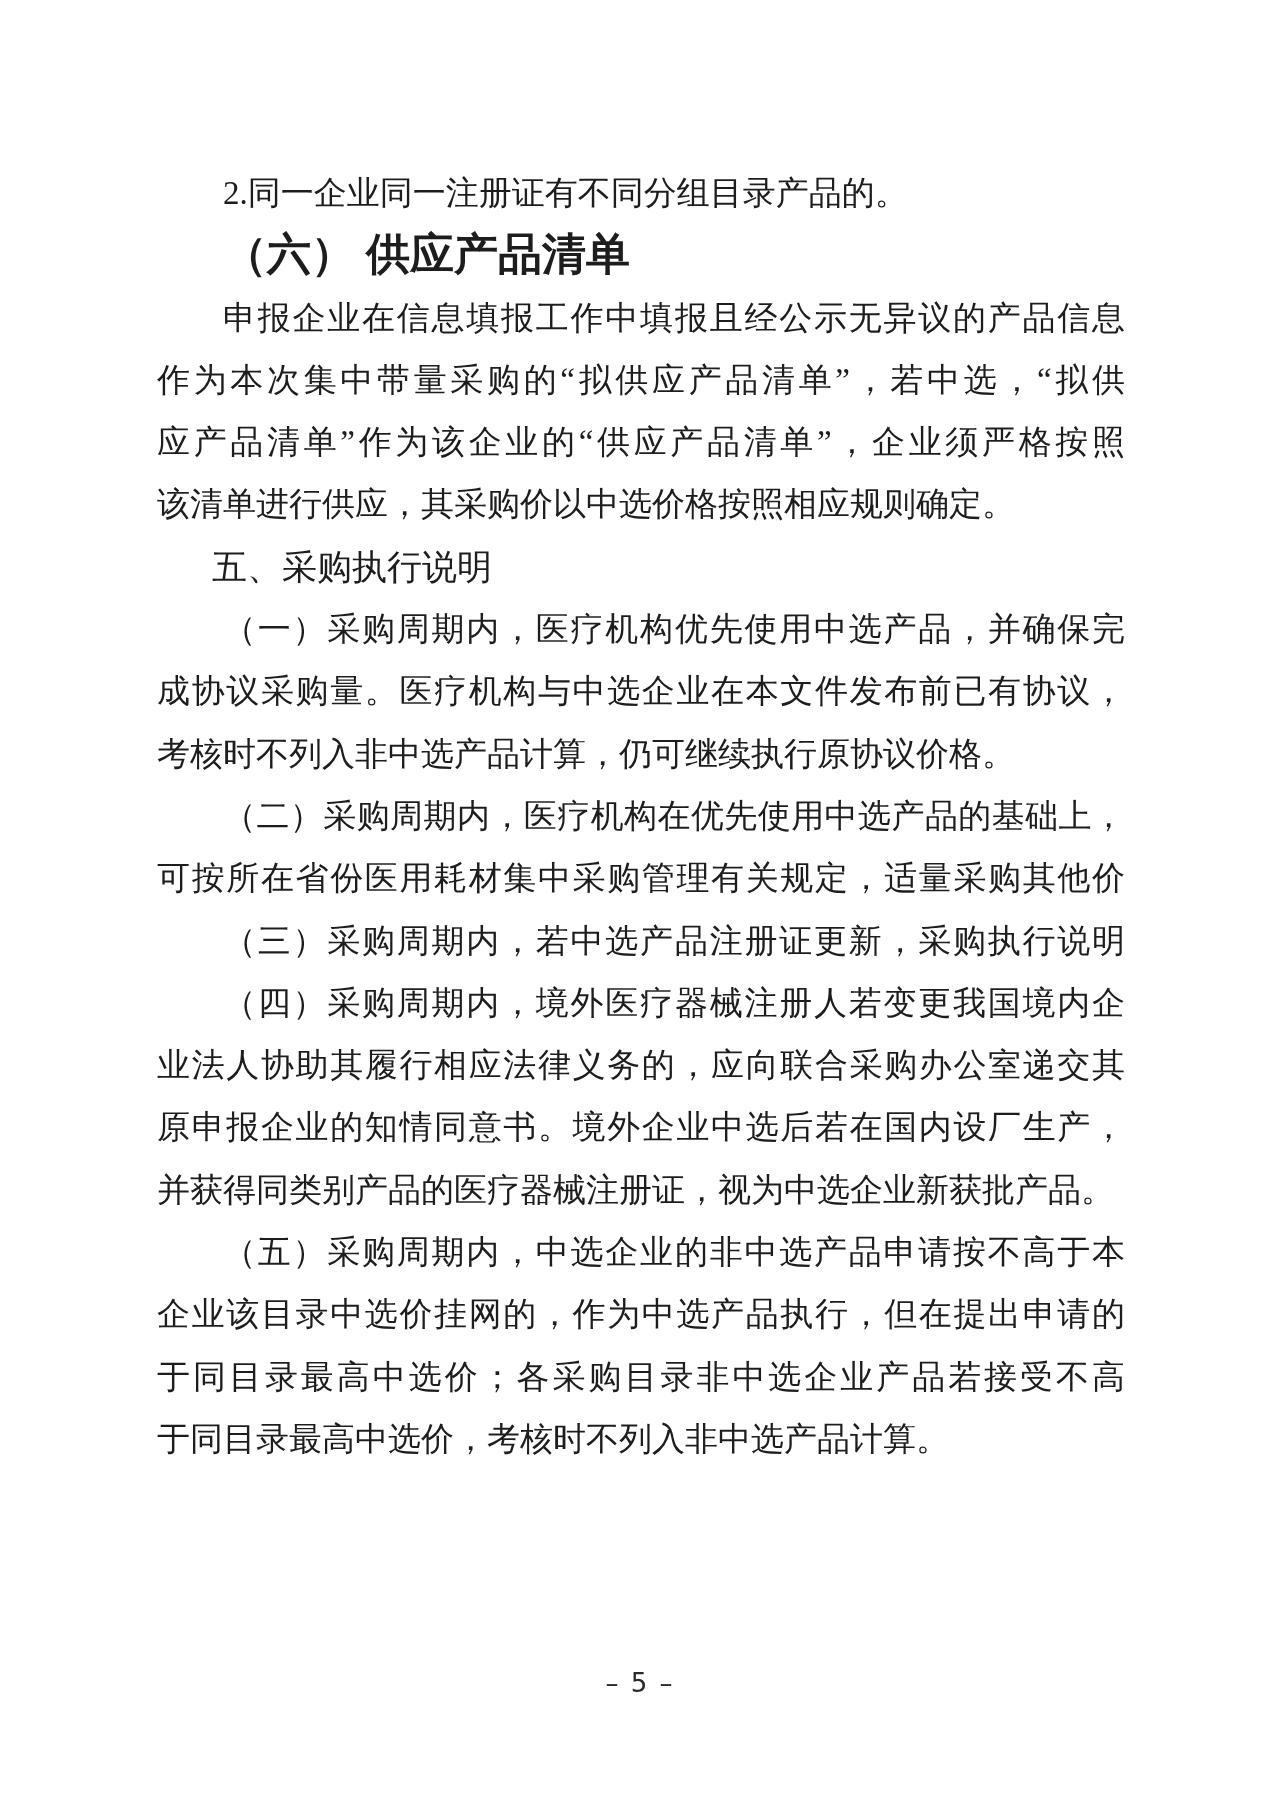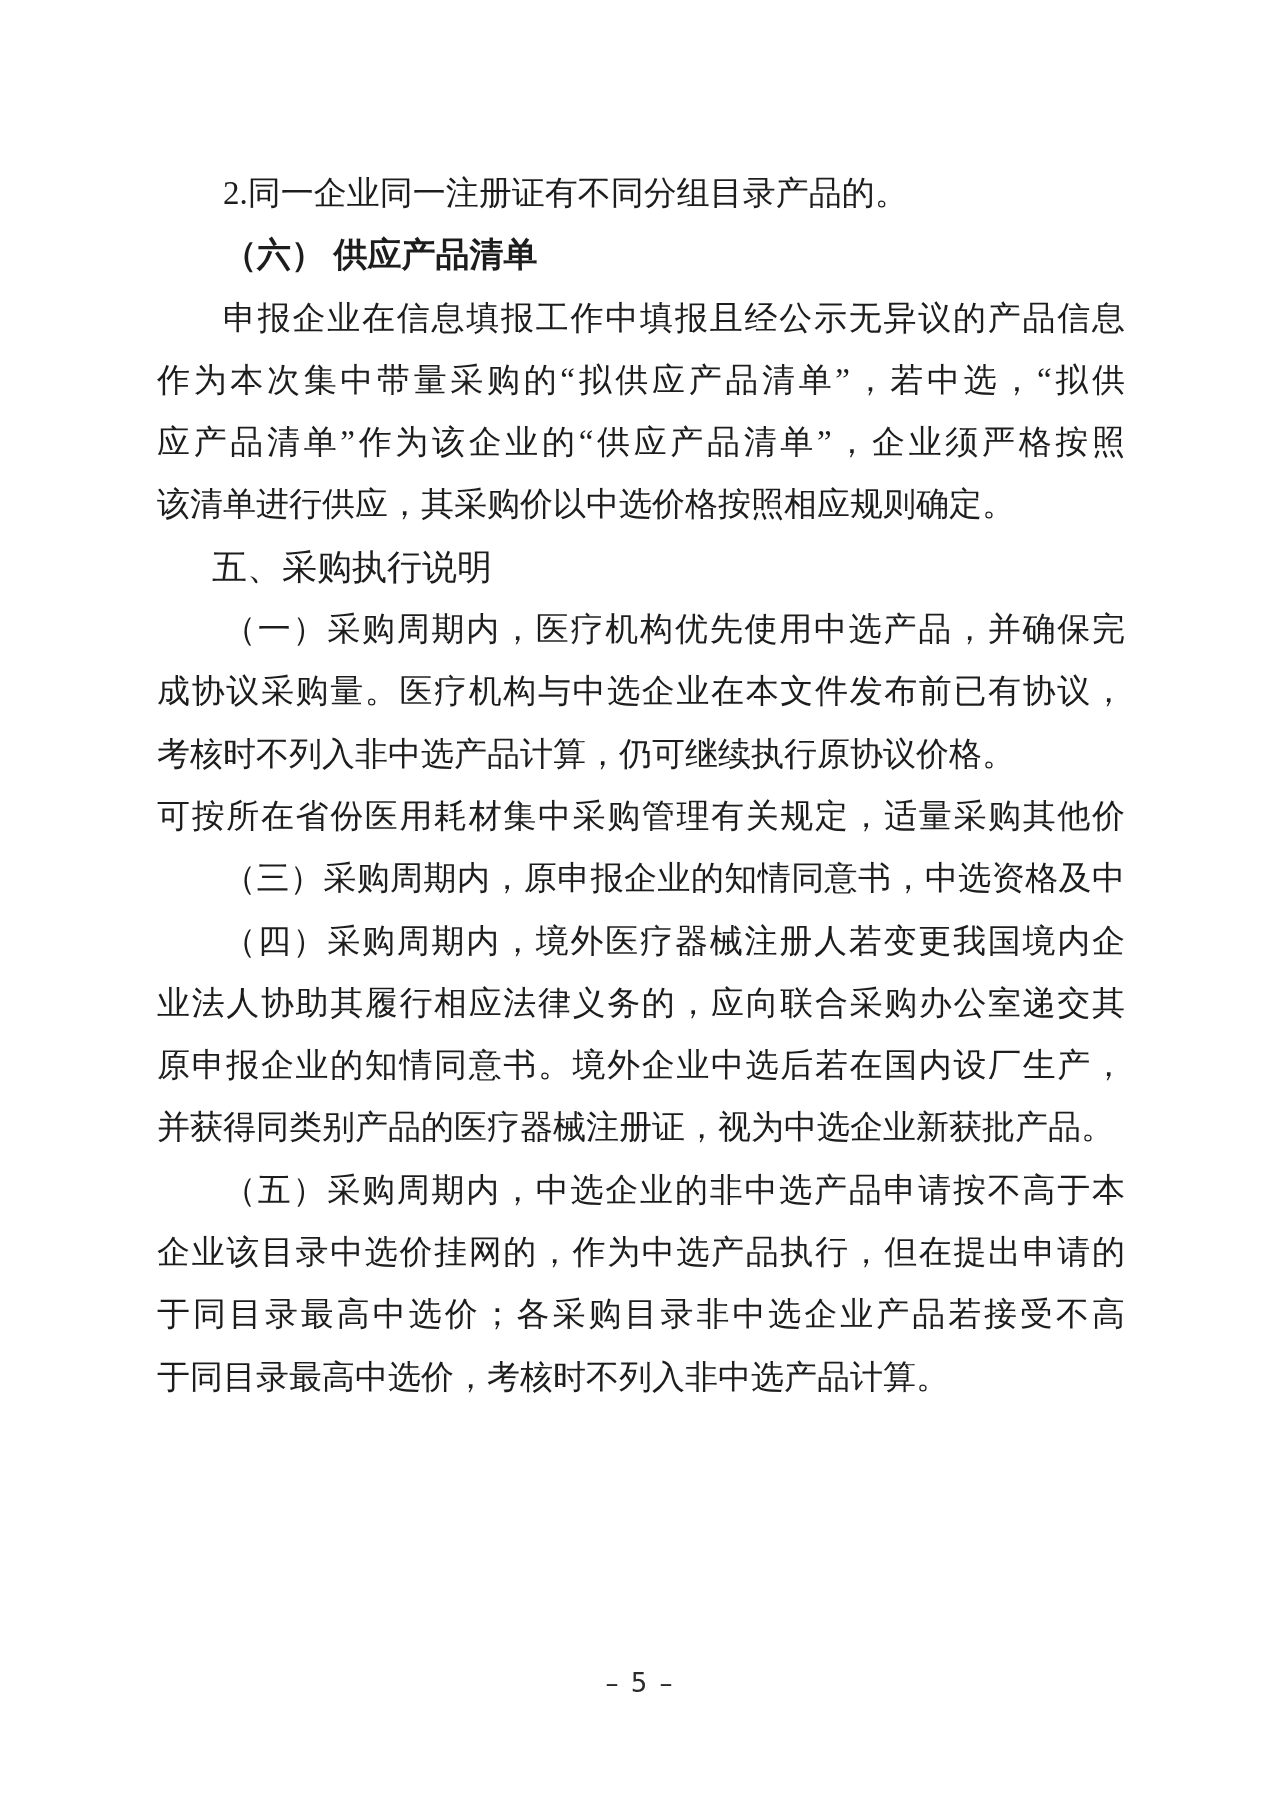--- a/index.html
+++ b/index.html
@@ -38,21 +38,21 @@
   }
   
   .line.justify::after {
     content: "";
     display: inline-block;
     width: 100%;
     height: 0;
   }
   .line.heading-sub {
     font-weight: 700;
-    font-size: 34px;
+    font-size: 44px;
     font-family: "Liberation Serif", serif;
   }
   .line.heading-main {
     font-weight: 400;
     font-size: 35px;
     font-family: "Liberation Sans", sans-serif;
     text-indent: 55px;
   }
   .footer {
     position: absolute;
@@ -74,22 +74,23 @@
       <div class="line body indent">2.同一企业同一注册证有不同分组目录产品的。</div>
       <div class="line heading-sub indent">（六） 供应产品清单</div>
       <div class="line body indent justify">申报企业在信息填报工作中填报且经公示无异议的产品信息</div>
       <div class="line body justify">作为本次集中带量采购的“拟供应产品清单”，若中选，“拟供</div>
       <div class="line body justify">应产品清单”作为该企业的“供应产品清单”，企业须严格按照</div>
       <div class="line body">该清单进行供应，其采购价以中选价格按照相应规则确定。</div>
       <div class="line heading-main indent">五、采购执行说明</div>
       <div class="line body indent justify">（一）采购周期内，医疗机构优先使用中选产品，并确保完</div>
       <div class="line body justify">成协议采购量。医疗机构与中选企业在本文件发布前已有协议，</div>
       <div class="line body">考核时不列入非中选产品计算，仍可继续执行原协议价格。</div>
+      <div class="line body indent justify">（二）采购周期内，医疗机构在优先使用中选产品的基础上，</div>
       <div class="line body justify">可按所在省份医用耗材集中采购管理有关规定，适量采购其他价</div>
-      <div class="line body indent justify">（三）采购周期内，原申报企业的知情同意书，中选资格及中</div>
+      <div class="line body indent justify">（三）采购周期内，若中选产品注册证更新，采购执行说明</div>
       <div class="line body indent justify">（四）采购周期内，境外医疗器械注册人若变更我国境内企</div>
       <div class="line body justify">业法人协助其履行相应法律义务的，应向联合采购办公室递交其</div>
       <div class="line body justify">原申报企业的知情同意书。境外企业中选后若在国内设厂生产，</div>
       <div class="line body">并获得同类别产品的医疗器械注册证，视为中选企业新获批产品。</div>
       <div class="line body indent justify">（五）采购周期内，中选企业的非中选产品申请按不高于本</div>
       <div class="line body justify">企业该目录中选价挂网的，作为中选产品执行，但在提出申请的</div>
       <div class="line body justify">于同目录最高中选价；各采购目录非中选企业产品若接受不高</div>
       <div class="line body">于同目录最高中选价，考核时不列入非中选产品计算。</div>
     </div>
   <div class="footer">– 5 –</div>

